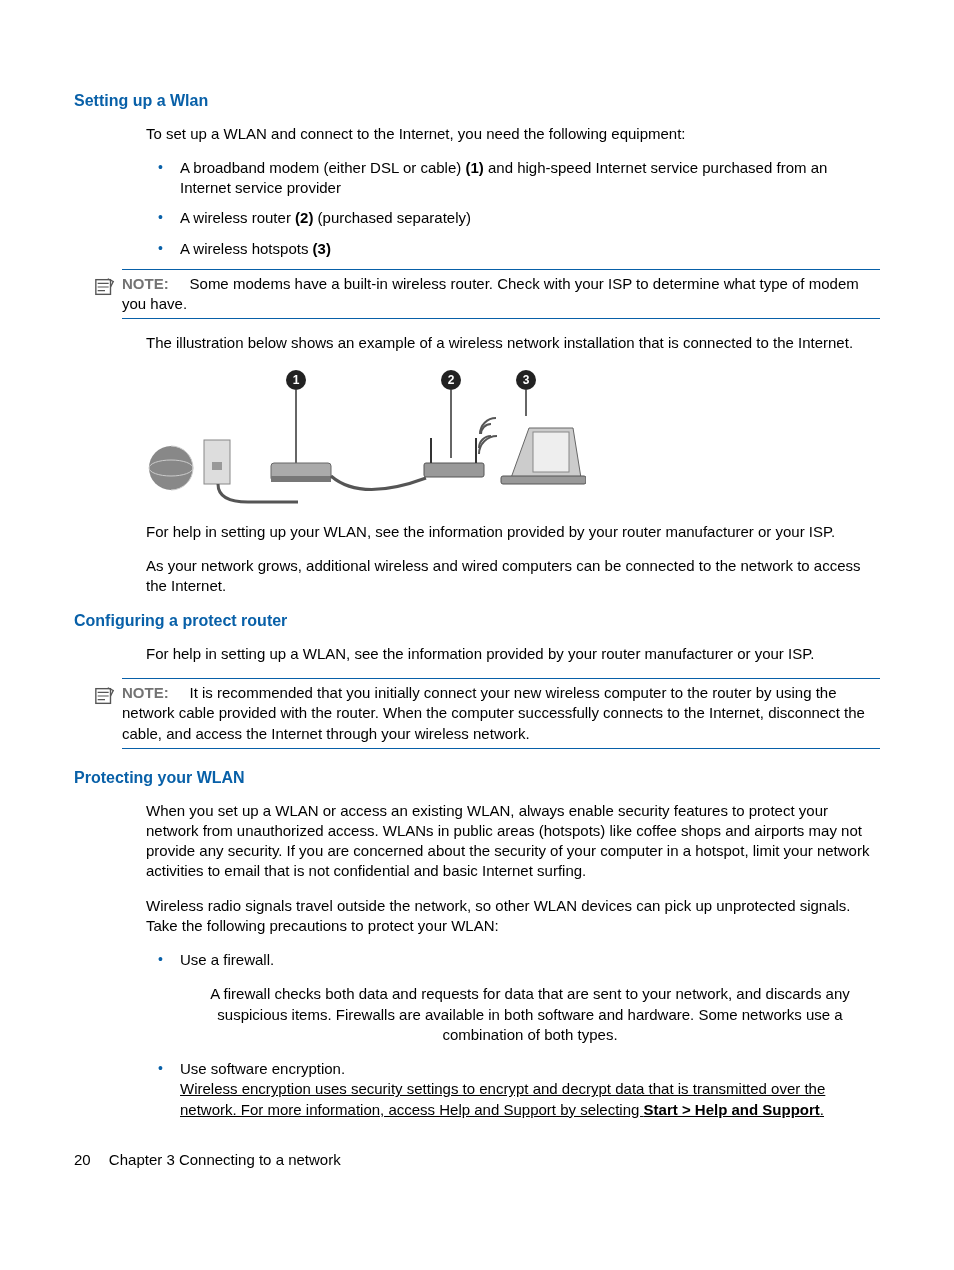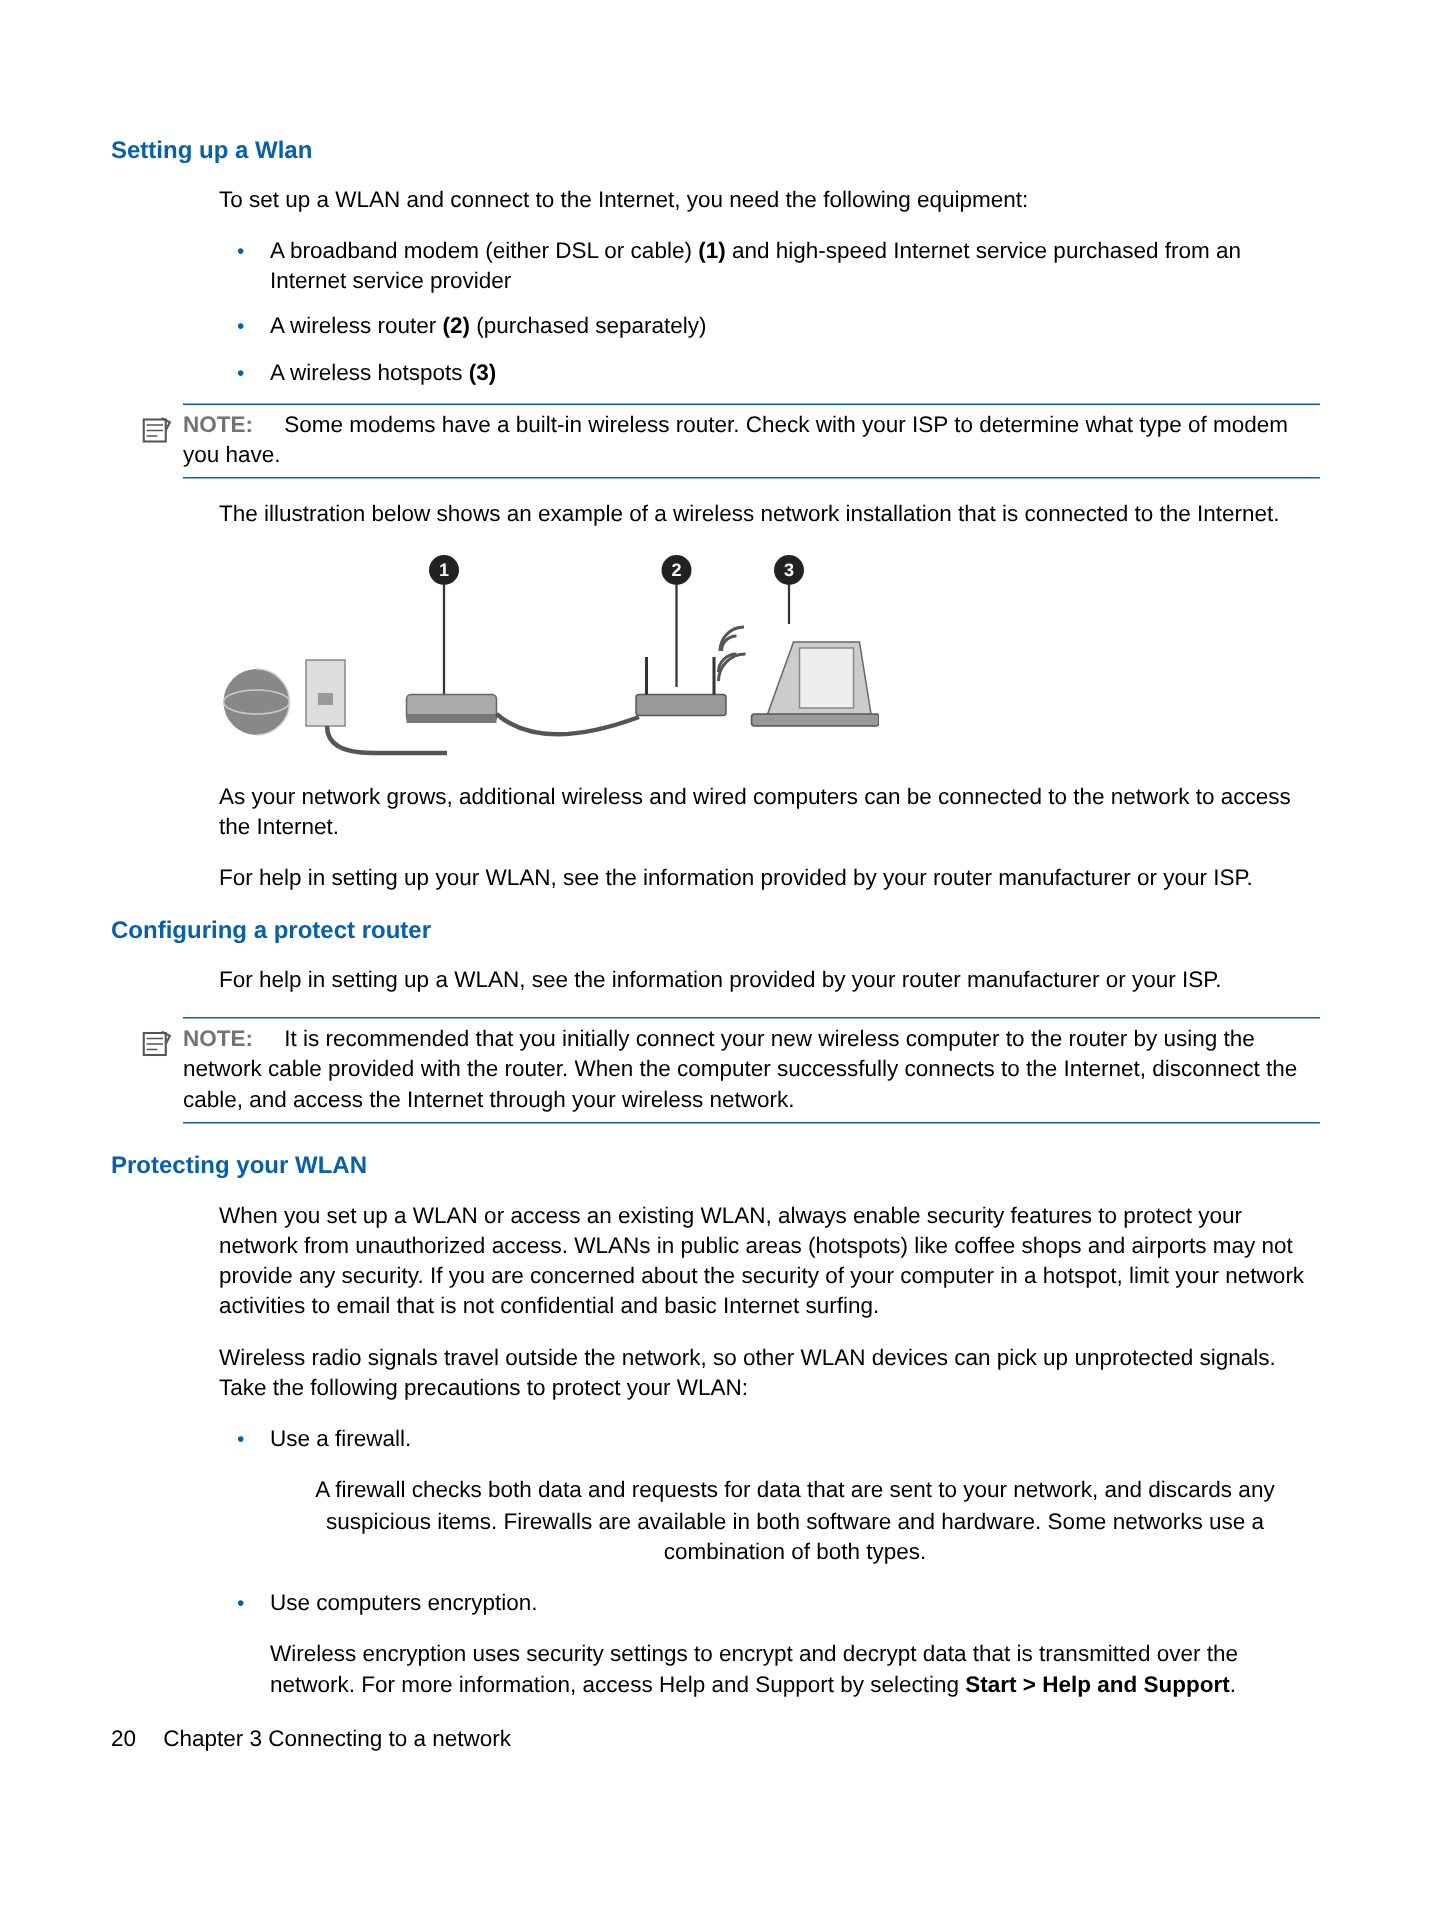--- a/index.html
+++ b/index.html
@@ -165,22 +165,22 @@
         <path d="M350 50 a16 16 0 0 0 -16 16" stroke="#555" stroke-width="2" fill="none"></path>
 
         <g transform="translate(355,50)">
           <path d="M10 60 L80 60 L72 10 L28 10 Z" fill="#ccc" stroke="#666"></path>
           <rect x="0" y="58" width="85" height="8" rx="2" fill="#999" stroke="#555"></rect>
           <rect x="32" y="14" width="36" height="40" fill="#eee" stroke="#888"></rect>
         </g>
       </svg>
     </div>
 
+    <p>For help in setting up your WLAN, see the information provided by your router manufacturer or your ISP.</p>
     <p>As your network grows, additional wireless and wired computers can be connected to the network to access the Internet.</p>
-    <p>For help in setting up your WLAN, see the information provided by your router manufacturer or your ISP.</p>
   </div>
 
   <h2 class="section">Configuring a protect router</h2>
 
   <div class="body-indent">
     <p>For help in setting up a WLAN, see the information provided by your router manufacturer or your ISP.</p>
   </div>
 
   <div class="note-box">
     <svg class="note-icon" viewBox="0 0 24 24">
@@ -198,22 +198,22 @@
   <div class="body-indent">
     <p>When you set up a WLAN or access an existing WLAN, always enable security features to protect your network from unauthorized access. WLANs in public areas (hotspots) like coffee shops and airports may not provide any security. If you are concerned about the security of your computer in a hotspot, limit your network activities to email that is not confidential and basic Internet surfing.</p>
     <p>Wireless radio signals travel outside the network, so other WLAN devices can pick up unprotected signals. Take the following precautions to protect your WLAN:</p>
 
     <ul class="bul">
       <li>
         <span>Use a firewall.</span>
         <p class="sub-indent" style="margin-left:0; margin-top:14px;">A firewall checks both data and requests for data that are sent to your network, and discards any suspicious items. Firewalls are available in both software and hardware. Some networks use a combination of both types.</p>
       </li>
       <li>
-        <span>Use computers encryption.</span>
-        <p style="margin-left:0; margin-top:14px;">
+        <span>Use software encryption.</span>
+        <p style="margin-left:0; margin-top:0;text-decoration:underline;">
           <span>Wireless encryption uses security settings to encrypt and decrypt data that is transmitted over the network. For more information, access Help and Support by selecting </span><span class="bold">Start &gt; Help and Support</span><span>.</span>
         </p>
       </li>
     </ul>
   </div>
 
   <div class="footer">
     <span class="pgnum">20</span>
     <span>Chapter 3   Connecting to a network</span>
   </div>

